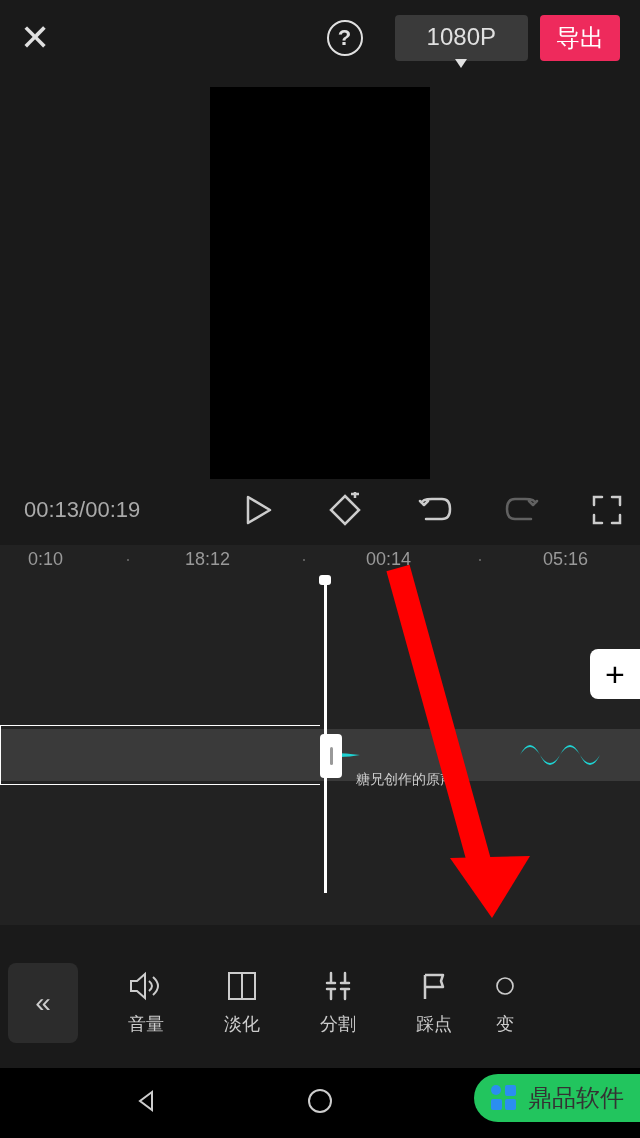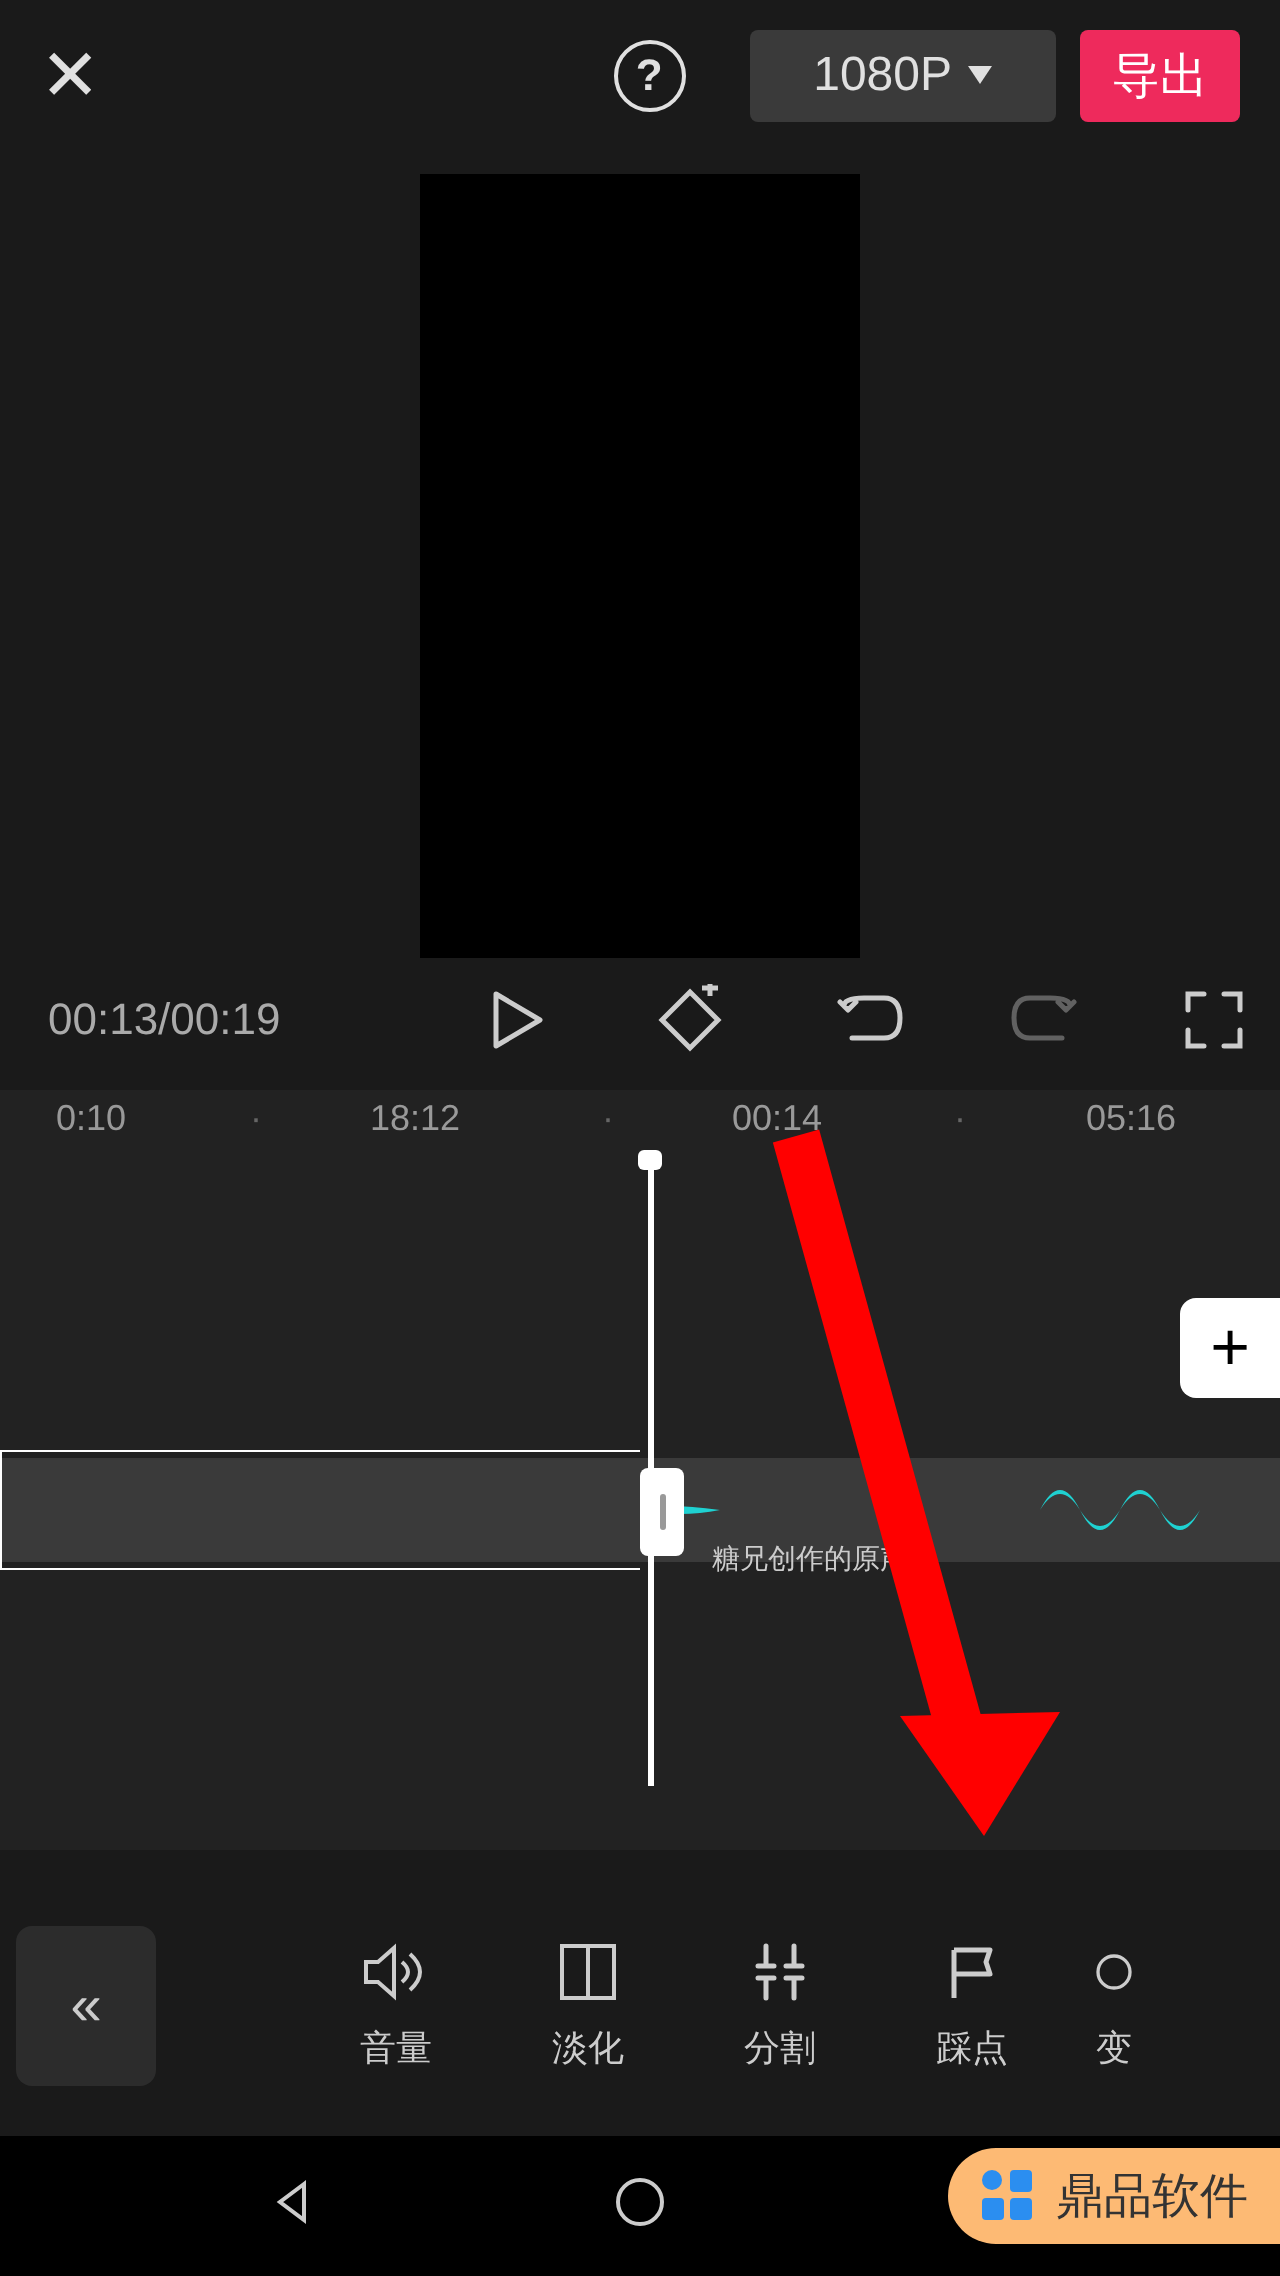--- a/index.html
+++ b/index.html
@@ -42,20 +42,21 @@
 .res-select {
   background: #3a3a3a;
   padding: 8px 32px;
   border-radius: 4px;
   font-size: 24px;
   display: flex;
   align-items: center;
   gap: 8px;
   cursor: pointer;
   height: 46px;
+  flex-direction: column;
 }
 .res-select .caret {
   width: 0; height: 0;
   border-left: 6px solid transparent;
   border-right: 6px solid transparent;
   border-top: 9px solid #e0e0e0;
 }
 .export-btn {
   background: #ee2a5c;
   color: #fff;
@@ -221,22 +222,21 @@
   align-items: center;
   justify-content: center;
   cursor: pointer;
   font-size: 28px;
   color: #ccc;
 }
 .tool-items {
   flex: 1;
   display: flex;
   overflow: hidden;
-  padding-left: 32px;
-  margin-left: 40px;
+  padding-left: 20px;
 }
 .tool-item {
   flex: 0 0 96px;
   display: flex;
   flex-direction: column;
   align-items: center;
   gap: 10px;
   cursor: pointer;
 }
 .tool-icon {
@@ -261,21 +261,21 @@
   justify-content: space-around;
   padding: 0 60px;
 }
 .nav-btn {
   cursor: pointer;
 }
 .watermark {
   position: absolute;
   bottom: 16px;
   right: 0;
-  background: #fdba74;
+  background: #22c55e;
   border-radius: 30px 0 0 30px;
   padding: 8px 16px 8px 14px;
   display: flex;
   align-items: center;
   gap: 8px;
   z-index: 60;
   text-align: right;
 }
 .watermark-logo {
   width: 32px;

